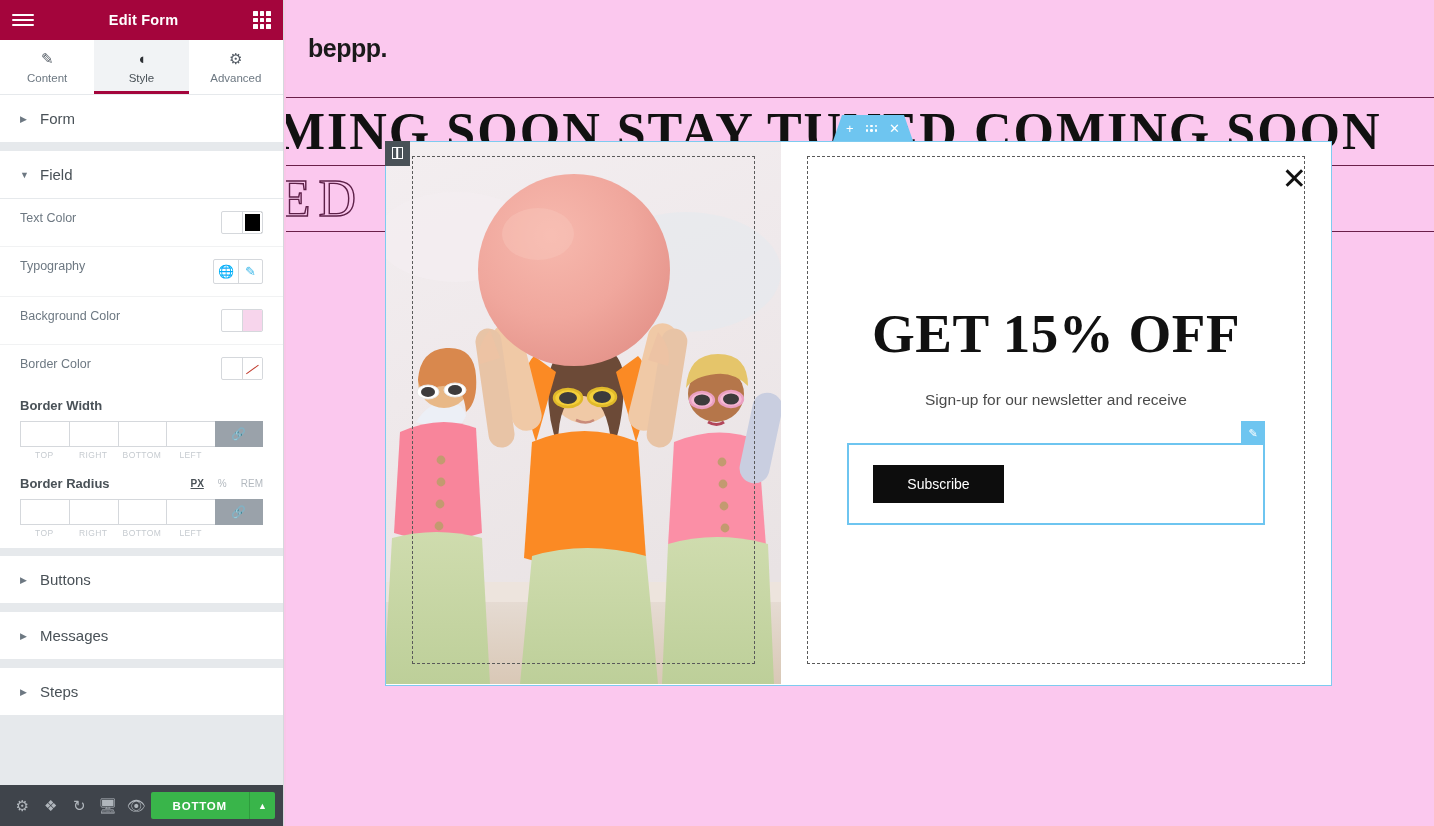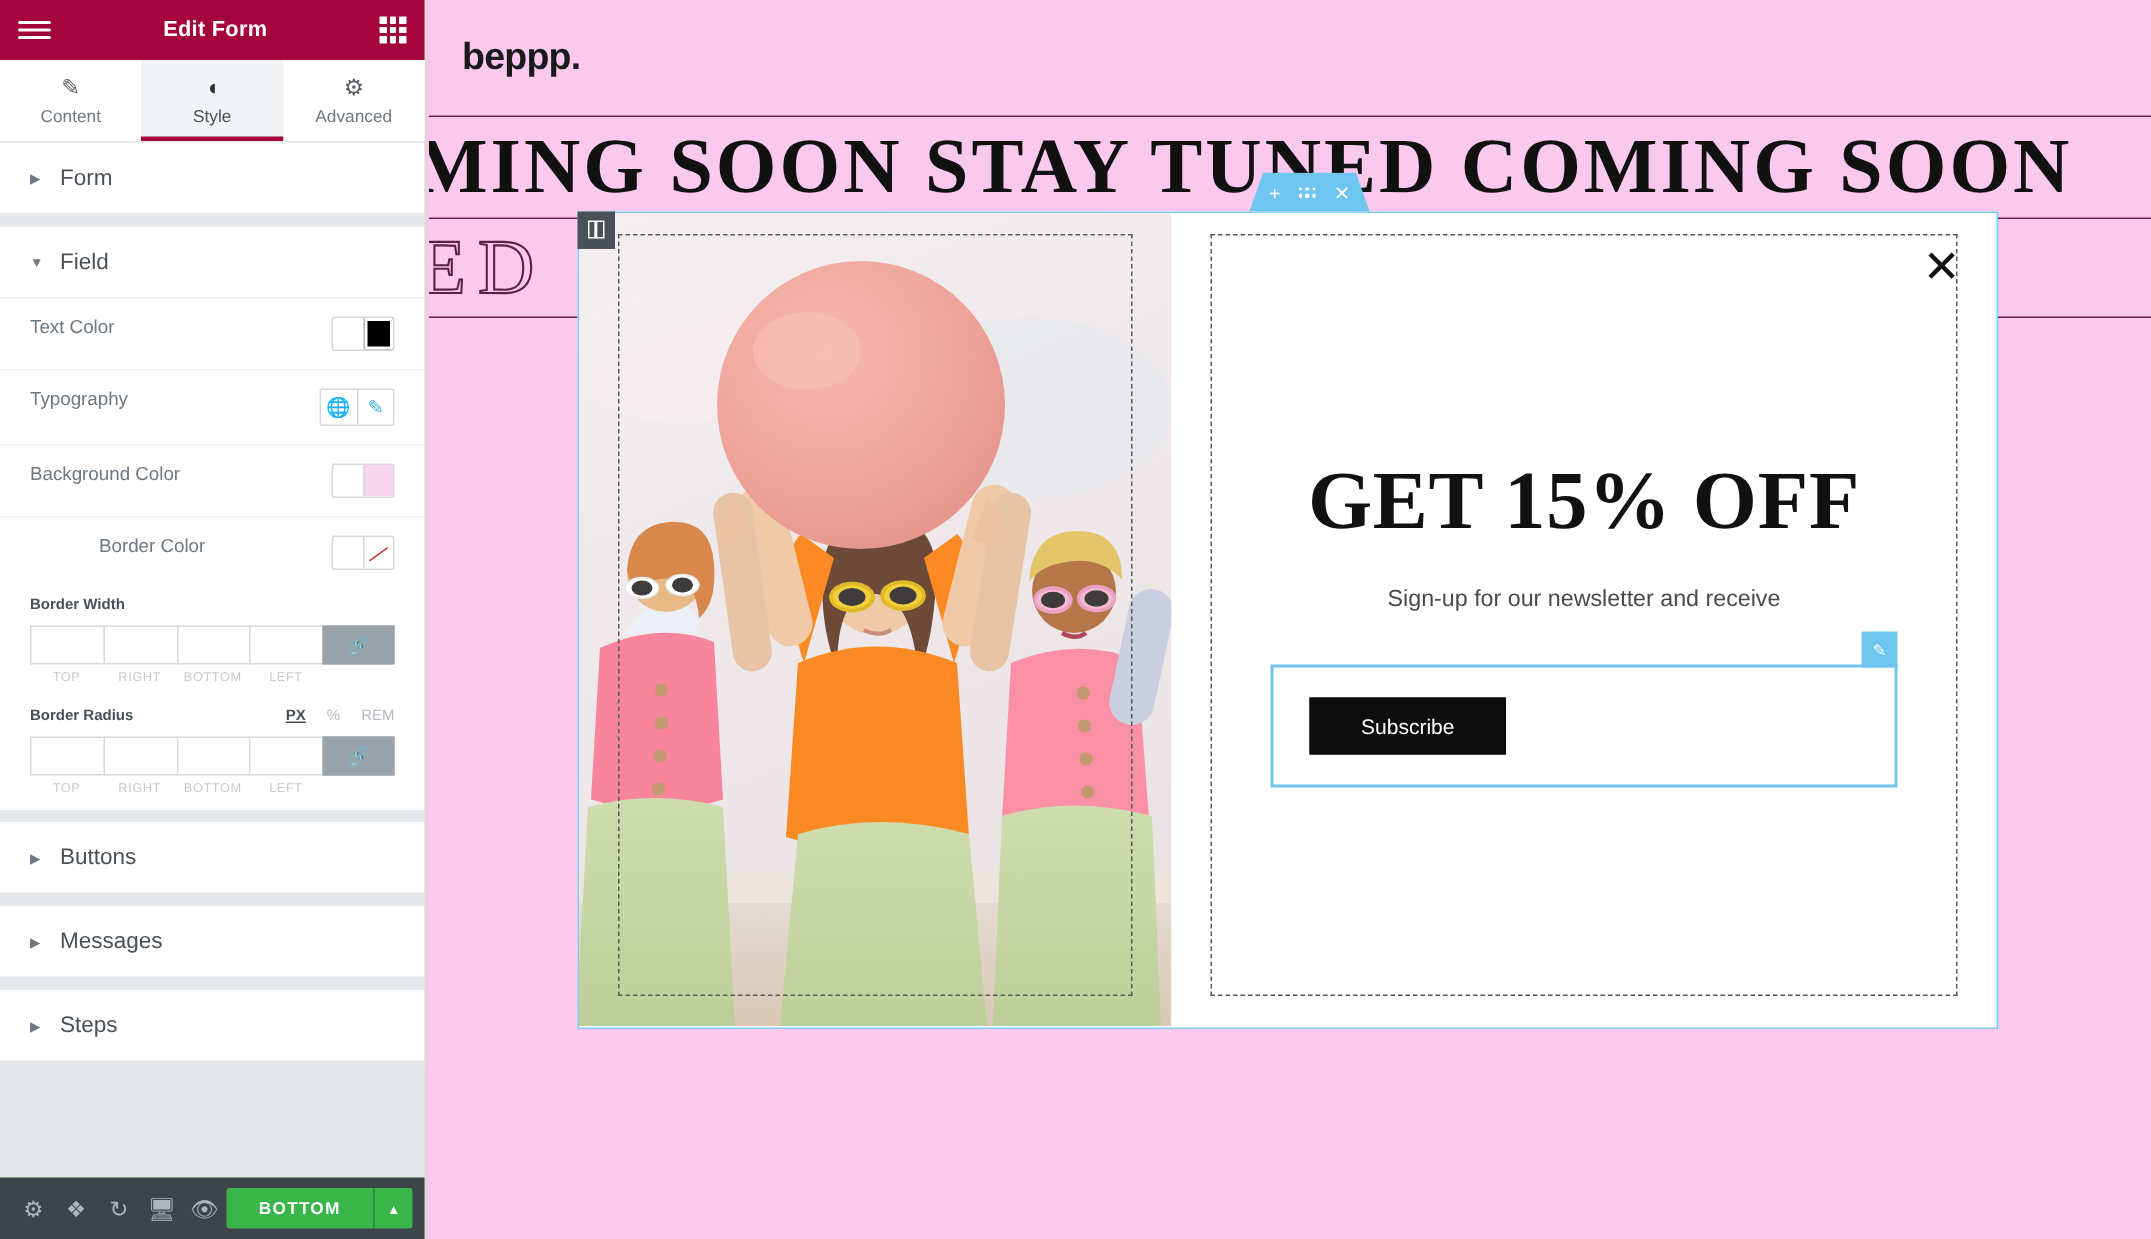--- a/index.html
+++ b/index.html
@@ -51,21 +51,21 @@
   .accordion + .sectiongap { height:8px; background:#e6e9ec; }
   .sectiongap { height:8px; background:#e6e9ec; }
   .acc-arrow { font-size:9px; color:#6d7882; width:8px; }
   .acc-title { font-size:15px; font-weight:normal; color:#495157; }
 
   .sectionbody { background:#fff; }
   .ctrl {
     display:flex; justify-content:space-between;
     padding:12px 20px; border-bottom:1px solid #f1f2f3;
   }
-  .ctrl.nb { border-bottom:none;margin-left:46px; }
+  .ctrl.nb { border-bottom:none; }
   .ctrl-label { font-size:12.5px; color:#6d7882; }
 
   .swatch {
     display:flex; border:1px solid #d5d8dc; border-radius:2px; overflow:hidden;
     width:42px; height:23px; cursor:pointer; background:#fff;
   }
   .swatch .half { width:50%; height:100%; }
   .swatch .half.sep { border-left:1px solid #d5d8dc; }
   .swatch .inner {
     width:100%; height:100%; display:block;
@@ -79,21 +79,21 @@
 
   .iconbtns { display:flex; border:1px solid #d5d8dc; border-radius:2px; overflow:hidden; background:#fff; }
   .iconbtns div {
     width:24px; height:23px; display:flex; align-items:center; justify-content:center;
     font-size:13px; color:#6d7882; cursor:pointer;
   }
   .iconbtns div + div { border-left:1px solid #d5d8dc; }
   .pencil-blue { color:#39b6e8 !important; }
 
   .dim-block { padding:6px 20px 10px; }
-  .dim-title { font-size:10px; color:#495157; font-weight:bold; margin-bottom:8px; }
+  .dim-title { font-size:13px; color:#495157; font-weight:bold; margin-bottom:8px; }
   .dim-head { display:flex; align-items:center; justify-content:space-between; margin-bottom:8px; }
   .units { display:flex; gap:14px; font-size:10px; color:#b3b9bf; }
   .units span { cursor:pointer; }
   .units span.active { color:#495157; text-decoration:underline; font-weight:bold; }
   .dim-row { display:flex; }
   .dim-row input {
     flex:1; width:0; height:26px; border:1px solid #d5d8dc; border-right:none;
     font-size:12px; text-align:center; color:#495157; outline:none;
     font-family:"Liberation Sans", sans-serif; background:#fff;
   }
@@ -126,21 +126,21 @@
     justify-content:center; border-left:1px solid #2e9c3d; border-radius:0 2px 2px 0;
     font-size:9px; cursor:pointer;
   }
 
   
   .canvas {
     position:absolute; left:286px; top:0; width:1148px; height:826px;
     background:#fbc8ee; overflow:hidden;
   }
   .site-header {
-    height:78px; display:flex; align-items:center; padding-left:22px;
+    height:98px; display:flex; align-items:center; padding-left:22px;
     border-bottom:1.5px solid #6b2049;
   }
   .brand { font-size:25px; font-weight:bold; color:#1a1a1a; letter-spacing:-.5px; }
   .marquee-solid {
     height:68px; display:flex; align-items:center; overflow:hidden;
     border-bottom:1.5px solid #6b2049; white-space:nowrap;
   }
   .marquee-solid span {
     font-family:"Liberation Serif", serif; font-weight:bold;
     font-size:52px; color:#111; letter-spacing:2px; margin-left:-92px;

